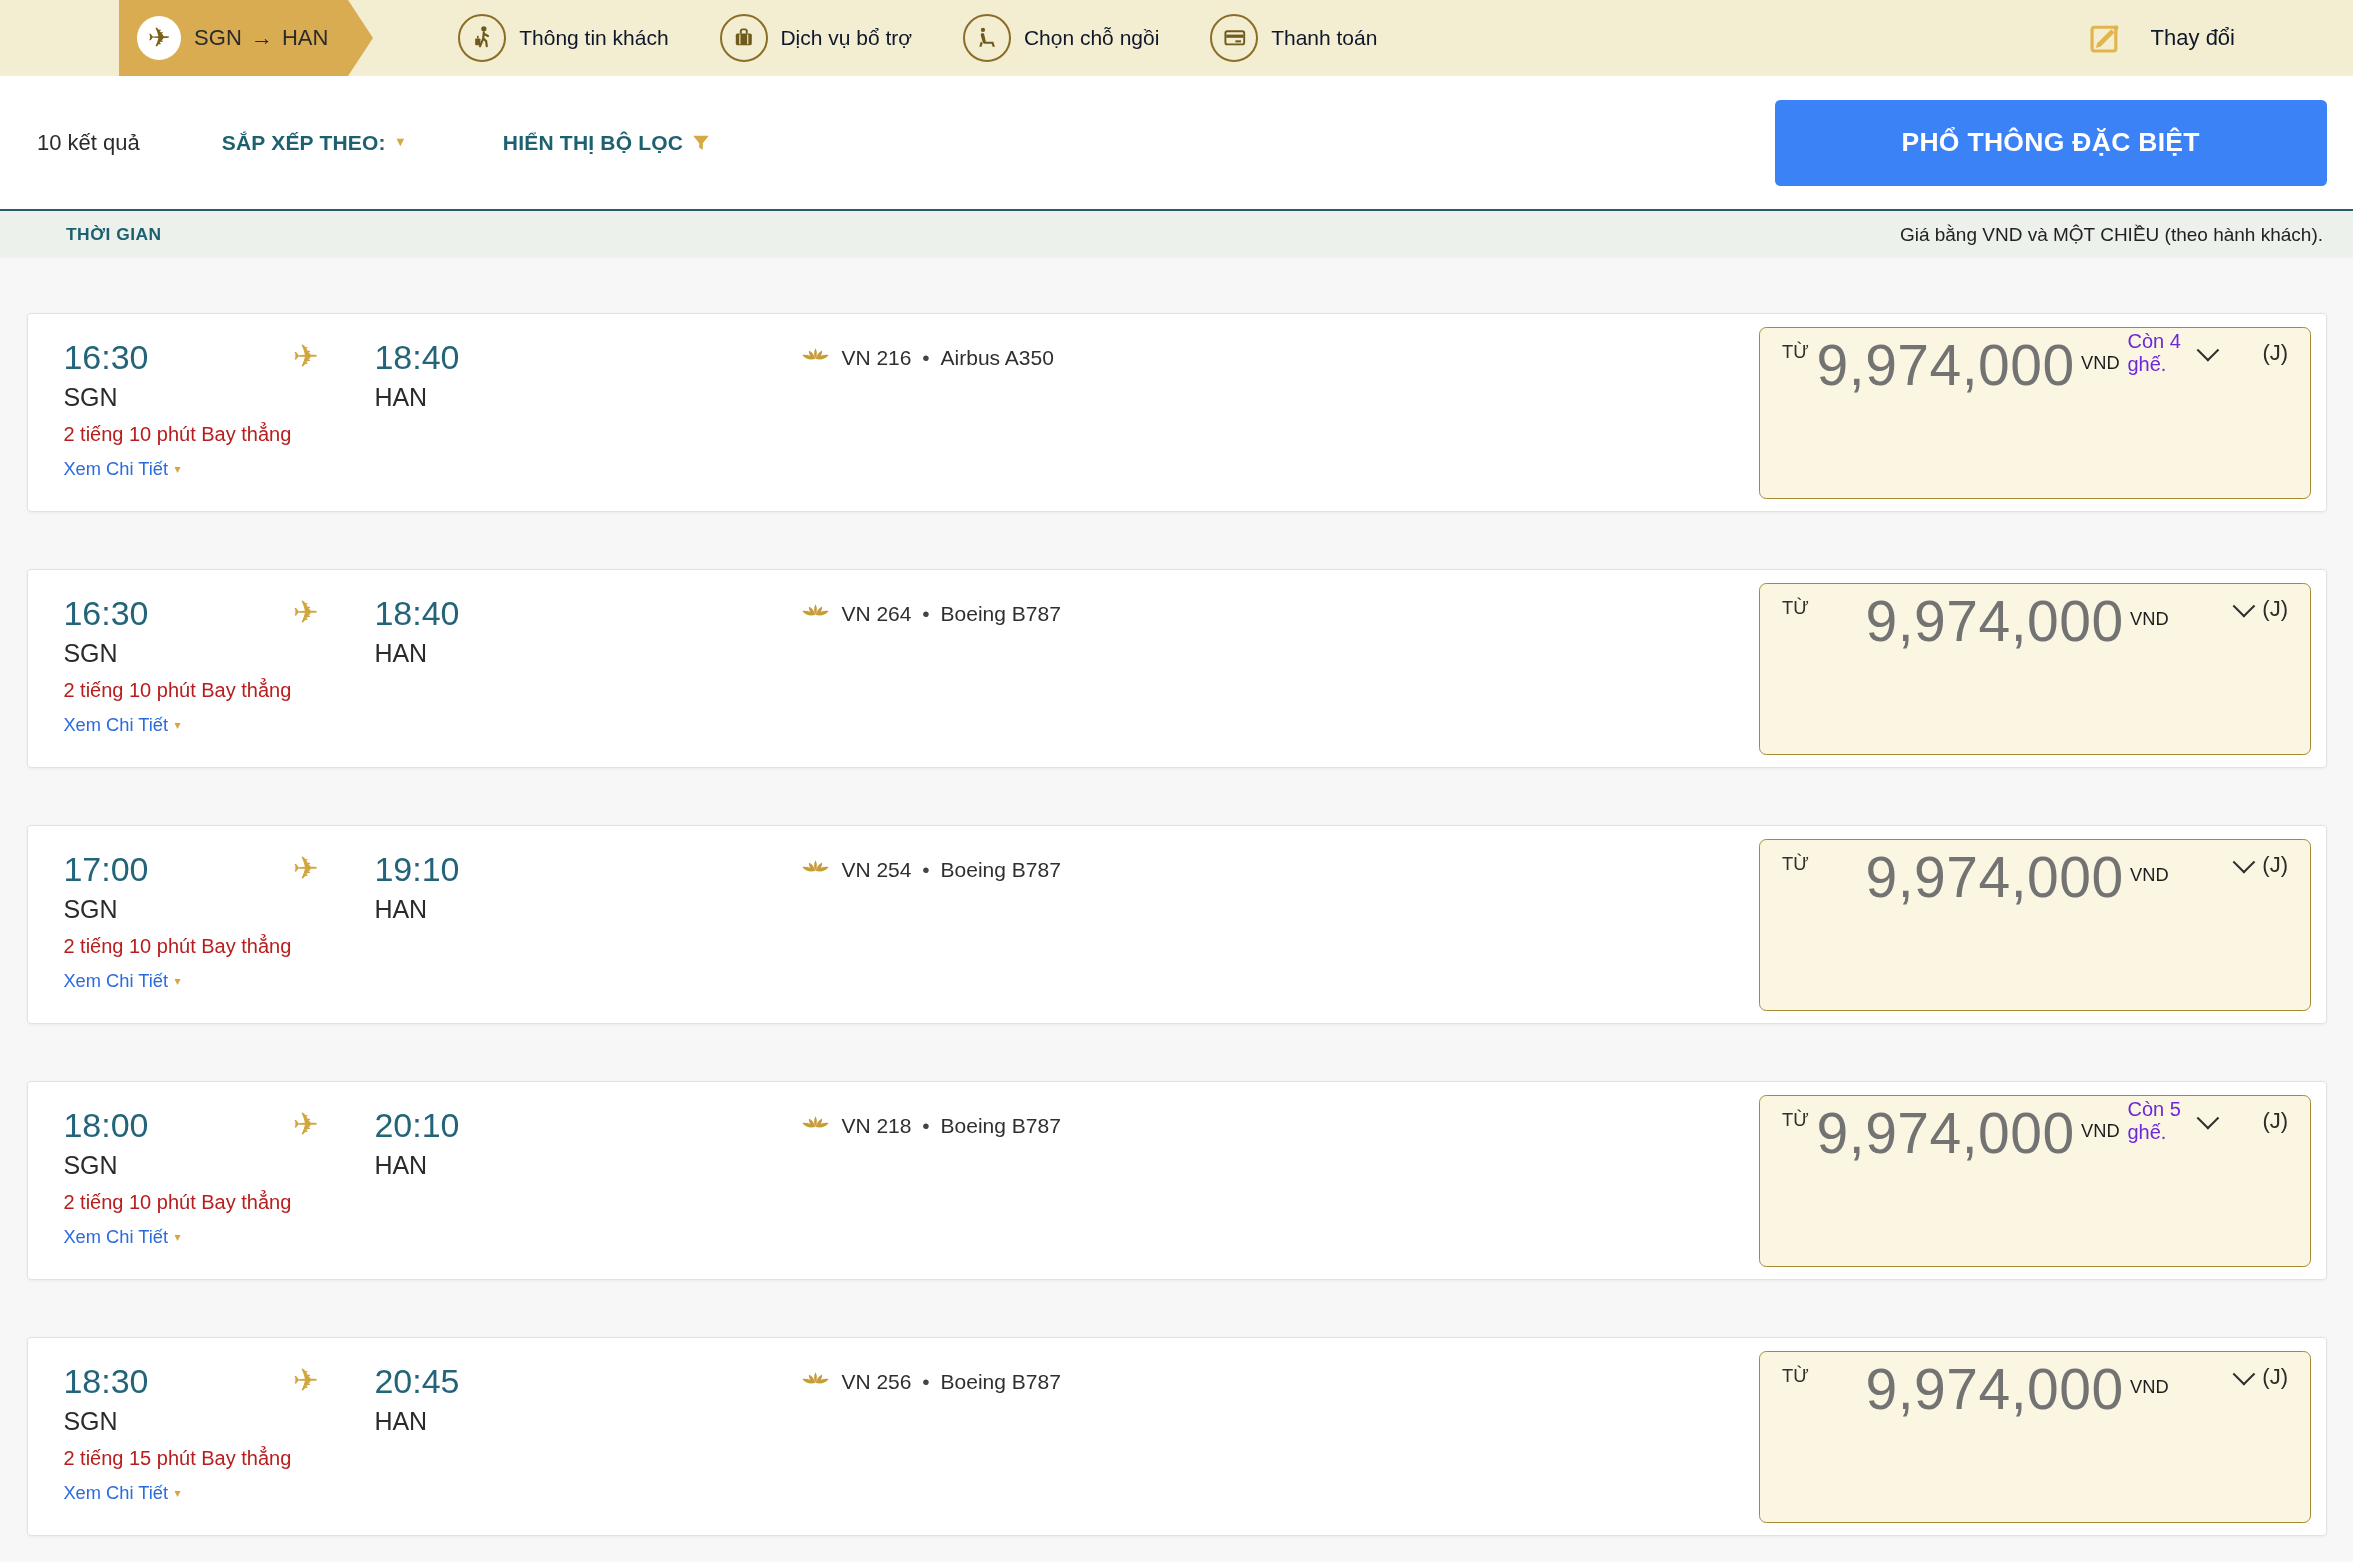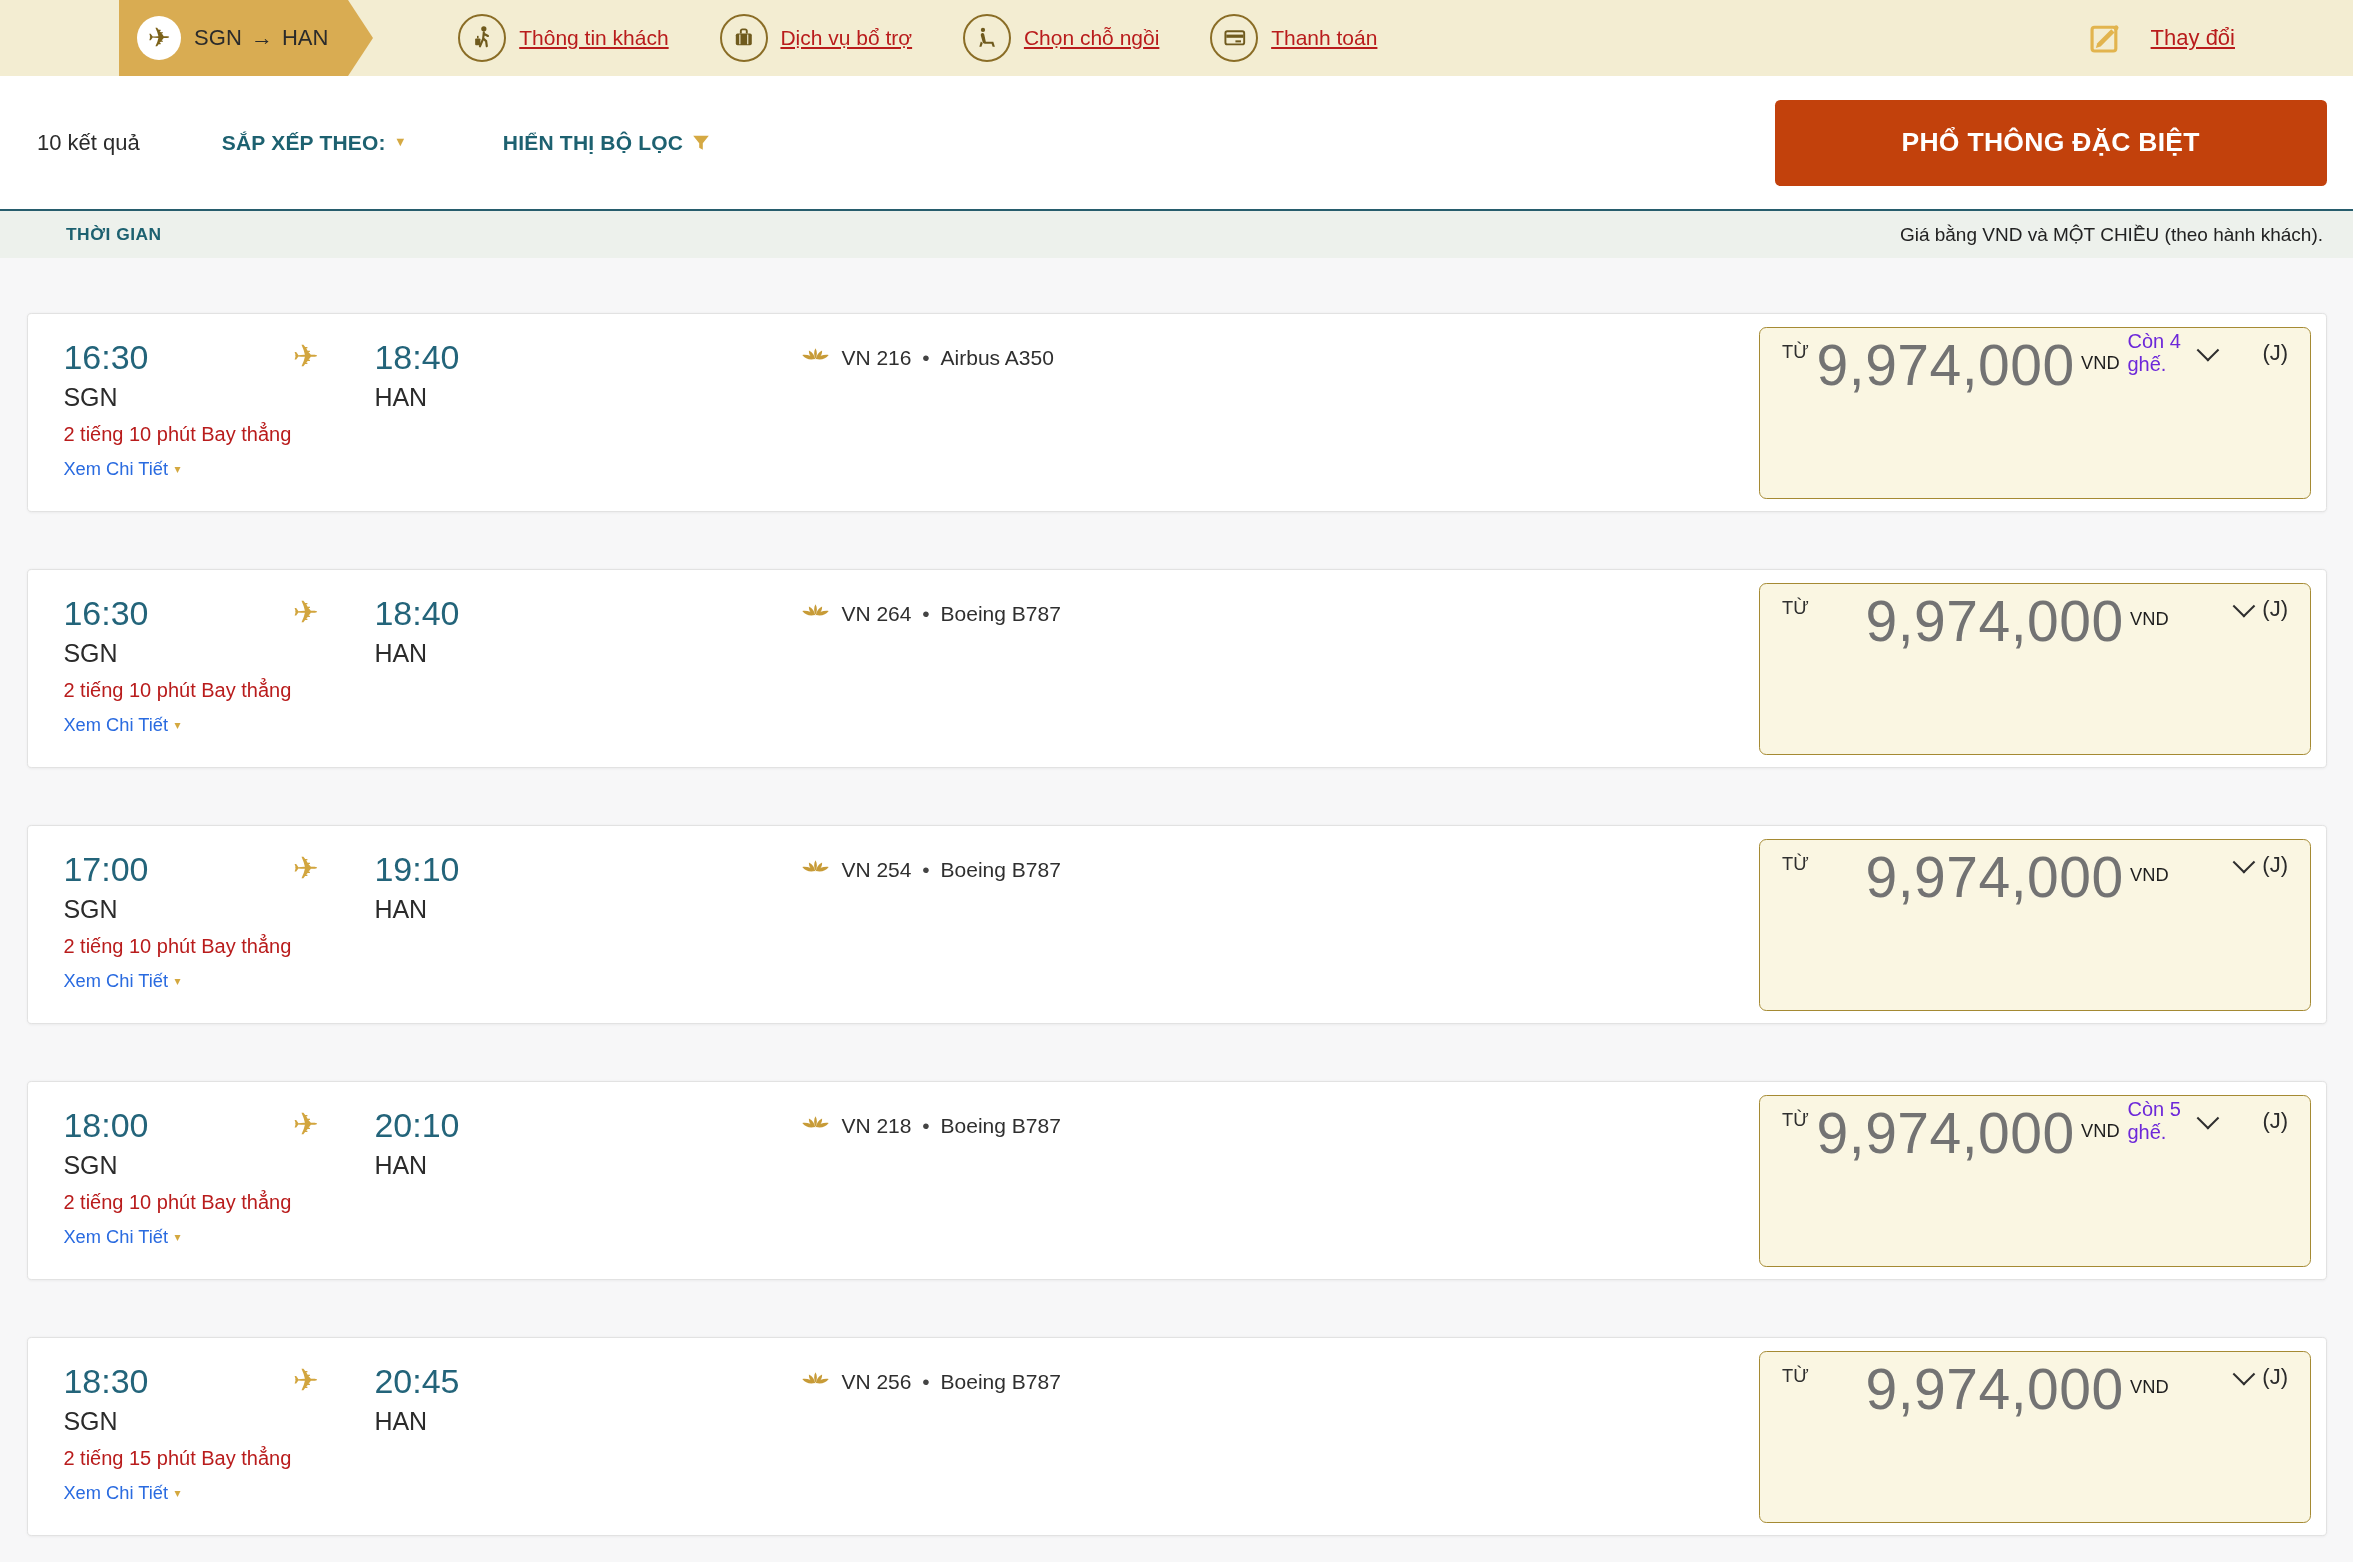--- a/index.html
+++ b/index.html
@@ -35,21 +35,21 @@
     font-size: 27.4px; line-height: 1;
   }
   .step-active .route-lbl { font-size: 22px; color: #2b2b2b; display:flex; gap:9.1px; align-items:center; }
   .steps { display: flex; align-items: center; margin-left: 110px; gap: 51px; }
   .step { display: flex; align-items: center; gap: 12.8px; }
   .step-icon {
     width: 48px; height: 48px; border-radius: 50%;
     border: 2.3px solid #8a6d26; color: #6f5a1d;
     display: flex; align-items: center; justify-content: center;
   }
-  .step-lbl { font-size: 21px; color: #b91c1c; text-decoration: underline; }
+  .step-lbl { font-size: 21px; color: #0f172a; }
   .change-btn {
     margin-left: auto; margin-right: 119px;
     display: flex; align-items: center; gap: 26px; cursor: pointer;
   }
   .change-btn .edit-ic { color: #e2b44e; display:flex; }
   .change-btn .step-lbl { font-size: 22px; }
 
   
   .results-header {
     background: #fff; height: 133px;
@@ -63,21 +63,21 @@
     letter-spacing: 0.2px;
   }
   .sort-link { margin-left: 82px; }
   .filter-link { margin-left: 96px; }
   .caret-gold { color: #d5a943; font-size: 12.8px; line-height: 1; }
   .btn-row { margin-left: auto; display: flex; gap: 20px; }
   .cabin-btn {
     height: 86px; border: none; border-radius: 5.5px; cursor: pointer;
     font-family: inherit; font-size: 26.5px; font-weight: bold; letter-spacing: 0.3px;
   }
-  .btn-teal { width: 552px; background: #c2410c; color: #fff; }
+  .btn-teal { width: 552px; background: #3b82f6; color: #fff; }
   .btn-gold { width: 543px; background: #ddb04f; color: #1f1f1f; }
 
   
   .list-subheader {
     height: 49px; background: #edf1ec; border-top: 2.7px solid #275d6d;
     display: flex; align-items: center; justify-content: space-between;
     padding: 0 31px 0 66px;
   }
   .time-col-lbl { font-size: 17.4px; font-weight: bold; color: #1d6170; letter-spacing: 0.5px; }
   .price-note { font-size: 19px; color: #222; }

